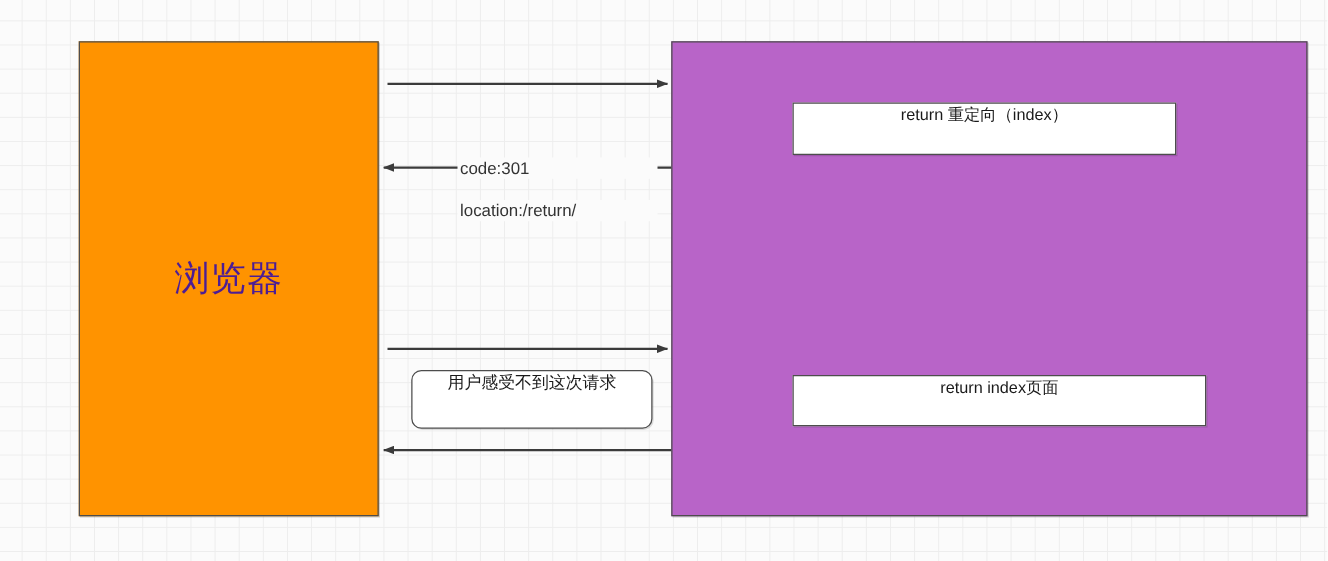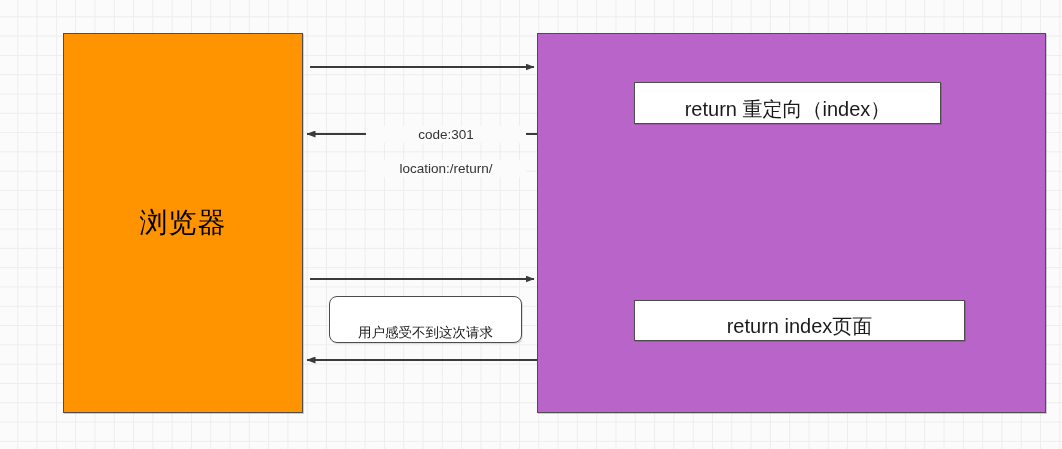--- a/index.html
+++ b/index.html
@@ -35,21 +35,21 @@
     left: 63px;
     top: 33px;
     width: 240px;
     height: 380px;
     background: #ff9300;
     border: 1.6px solid #4d4d4d;
     box-shadow: 1px 1px 0 rgba(0,0,0,0.18);
   }
   #browser-box .label {
     font-size: 28px;
-    color: #000000;
+    color: #4c1d95;
     letter-spacing: 1px;
   }
 
   
   #server-box {
     left: 537px;
     top: 33px;
     width: 509px;
     height: 380px;
     background: #b864c8;
@@ -57,24 +57,24 @@
     box-shadow: 1px 1px 0 rgba(0,0,0,0.18);
   }
 
   
   .white-box {
     position: absolute;
     box-sizing: border-box;
     background: #ffffff;
     border: 1.6px solid #4d4d4d;
     display: flex;
-    align-items: flex-end;
+    align-items: flex-start;
     justify-content: center;
     text-align: center;
-    font-size: 20px;
+    font-size: 13px;
     color: #1a1a1a;
     box-shadow: 1px 1px 0 rgba(0,0,0,0.15);
   }
   #redirect-box {
     left: 634px;
     top: 82px;
     width: 307px;
     height: 42px;
   }
   #index-box {
@@ -89,21 +89,21 @@
     position: absolute;
     box-sizing: border-box;
     left: 329px;
     top: 296px;
     width: 193px;
     height: 47px;
     background: #ffffff;
     border: 1.6px solid #4d4d4d;
     border-radius: 8px;
     display: flex;
-    align-items: flex-end;
+    align-items: flex-start;
     justify-content: center;
     text-align: center;
     font-size: 13.5px;
     color: #1a1a1a;
     box-shadow: 1px 1px 0 rgba(0,0,0,0.12);
     z-index: 4;
   }
 
   
   #arrow-layer {
@@ -114,21 +114,21 @@
     height: 449px;
     z-index: 2;
   }
 
   
   #code-label {
     position: absolute;
     left: 366px;
     top: 109px;
     width: 160px;
-    text-align: center;
+    text-align: left;
     font-size: 13.5px;
     line-height: 17px;
     color: #333333;
     z-index: 3;
     white-space: pre-line;
   }
   #code-label .line1 {
     display: block;
     background: #fbfbfb;
     padding: 0 2px;

